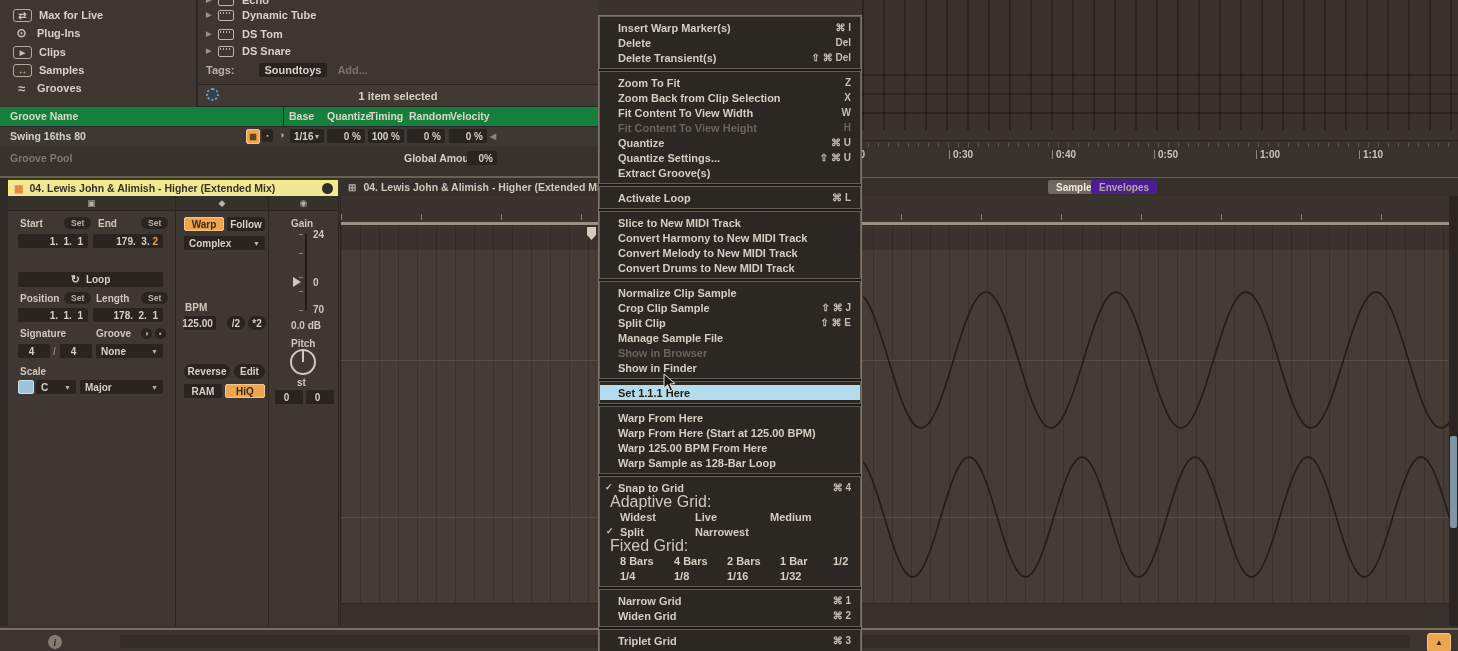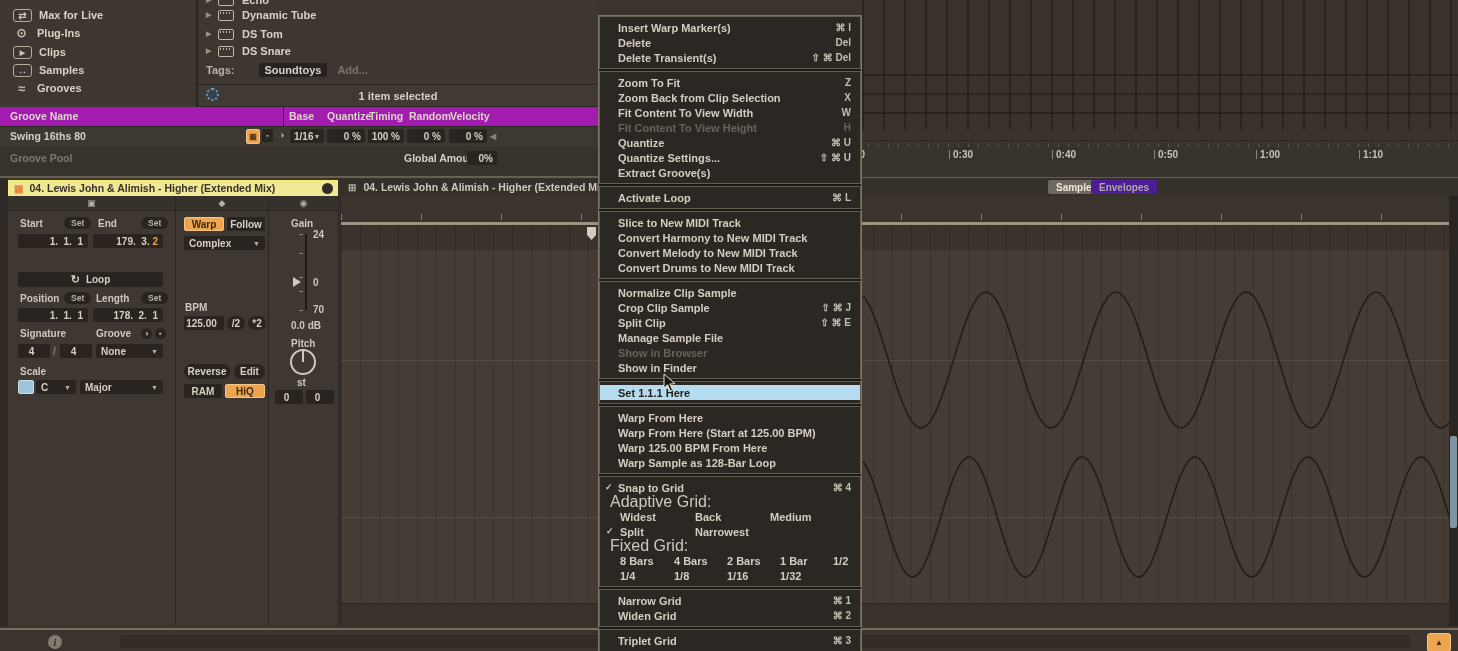--- a/index.html
+++ b/index.html
@@ -19,21 +19,21 @@
   .devicon{width:14px;height:9px;border:1px solid #beb6a7;border-radius:2px;margin-right:8px;position:relative;}
   .devicon:after{content:"";position:absolute;left:1px;right:1px;top:1px;height:2px;
                  background:repeating-linear-gradient(90deg,#beb6a7 0 1px,transparent 1px 3px);}
   .tagchip{background:#272220;border-radius:2px;padding:1px 6px;font-size:11px;font-weight:700;color:#d9d2c7;}
   #selbar{left:198px;top:84px;width:400px;height:21px;background:#413a34;
           border-top:1px solid #2b2622;border-bottom:1px solid #2b2622;
           display:flex;align-items:center;justify-content:center;font-size:11px;font-weight:700;}
   .spinner{position:absolute;left:8px;top:3px;width:13px;height:13px;border-radius:50%;
            border:2px dotted #6fa0c0;background:#35404a;box-sizing:border-box;}
   
-  #groovehdr{left:0;top:107px;width:598px;height:19px;background:#a21caf;border-bottom:1px solid #2b2622;
+  #groovehdr{left:0;top:107px;width:598px;height:19px;background:#15803d;border-bottom:1px solid #2b2622;
              font-size:10.5px;font-weight:700;color:#ddd6ca;}
   #grooverow{left:0;top:127px;width:598px;height:19px;background:#3e3833;font-size:10.5px;font-weight:700;}
   #groovefoot{left:0;top:147px;width:598px;height:29px;background:#38322d;font-size:10.5px;font-weight:700;}
   .gbox{position:absolute;height:14px;top:2px;background:#29241f;border-radius:2px;
         display:flex;align-items:center;justify-content:flex-end;padding-right:4px;box-sizing:border-box;
         font-size:10px;font-weight:700;color:#d6cfc4;}
   .gsel{justify-content:space-between;padding-left:4px;}
   .vline{position:absolute;width:1px;background:#2b2622;}
   
   #gridarea{left:862px;top:0;width:596px;height:140px;background:#3a332d;}
@@ -306,21 +306,21 @@
         <span>Warp</span>
       </div>
     <div class="btn" style="left:219px;top:21px;width:38px;">
         <span>Follow</span>
       </div>
     <div class="btn ddown" style="left:176px;top:40px;width:81px;">
       <span>Complex</span>
       <span class="ddcaret">▼</span>
     </div>
     <span class="lbl" style="left:177px;top:106px;">BPM</span>
-    <div class="vbox" style="left:176px;top:120px;width:40px;justify-content:center;text-align:center;"><span>125.00</span></div>
+    <div class="vbox" style="left:176px;top:120px;width:32px;justify-content:center;text-align:center;"><span>125.00</span></div>
     <div class="btn rnd" style="left:219px;top:120px;width:18px;">
         <span>/2</span>
       </div>
     <div class="btn rnd" style="left:240px;top:120px;width:18px;">
         <span>*2</span>
       </div>
     <div class="btn rnd" style="left:176px;top:168px;width:46px;height:15px;">
         <span>Reverse</span>
       </div>
     <div class="btn rnd" style="left:226px;top:168px;width:31px;height:15px;">
@@ -497,21 +497,21 @@
       <div class="mi">
         <span class="chk">✓</span>
         <span>Snap to Grid</span>
         <span class="mk">⌘ 4</span>
       </div>
       <div class="msub">
           <span>Adaptive Grid:</span>
         </div>
       <div class="mgrid">
         <span class="gc75">Widest</span>
-        <span class="gc75">Back</span>
+        <span class="gc75">Live</span>
         <span>Medium</span>
       </div>
       <div class="mgrid">
         <span class="chk">✓</span>
         <span class="gc75">Split</span>
         <span>Narrowest</span>
       </div>
       <div class="msub">
           <span>Fixed Grid:</span>
         </div>

